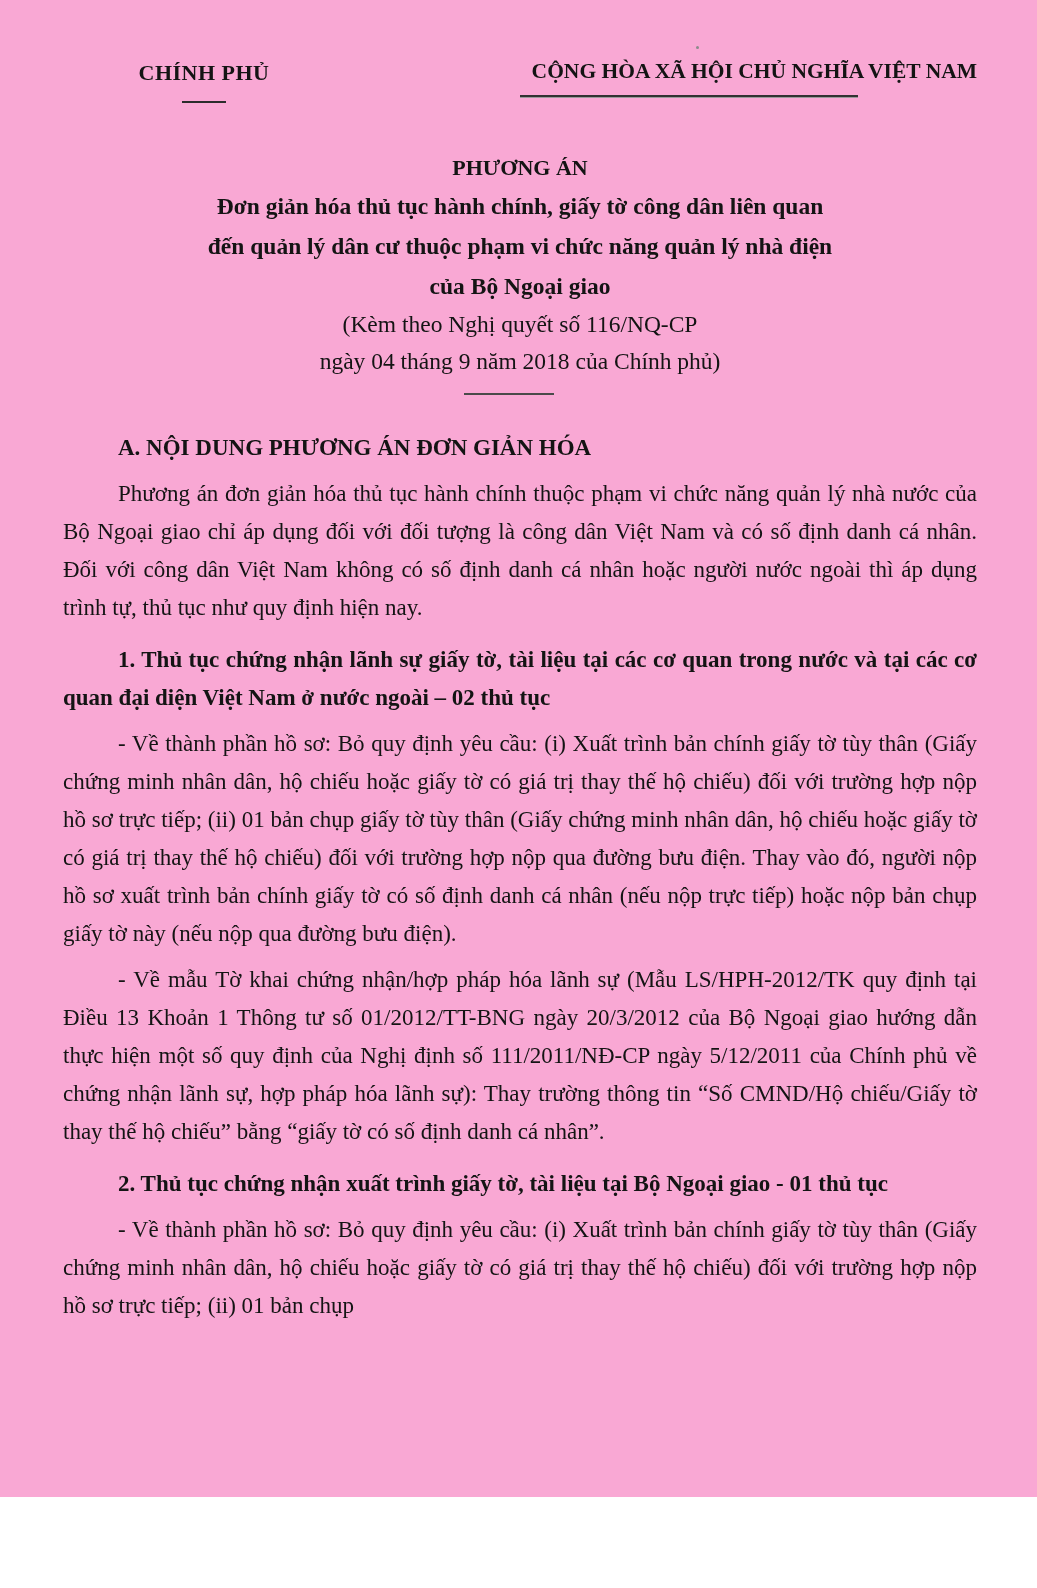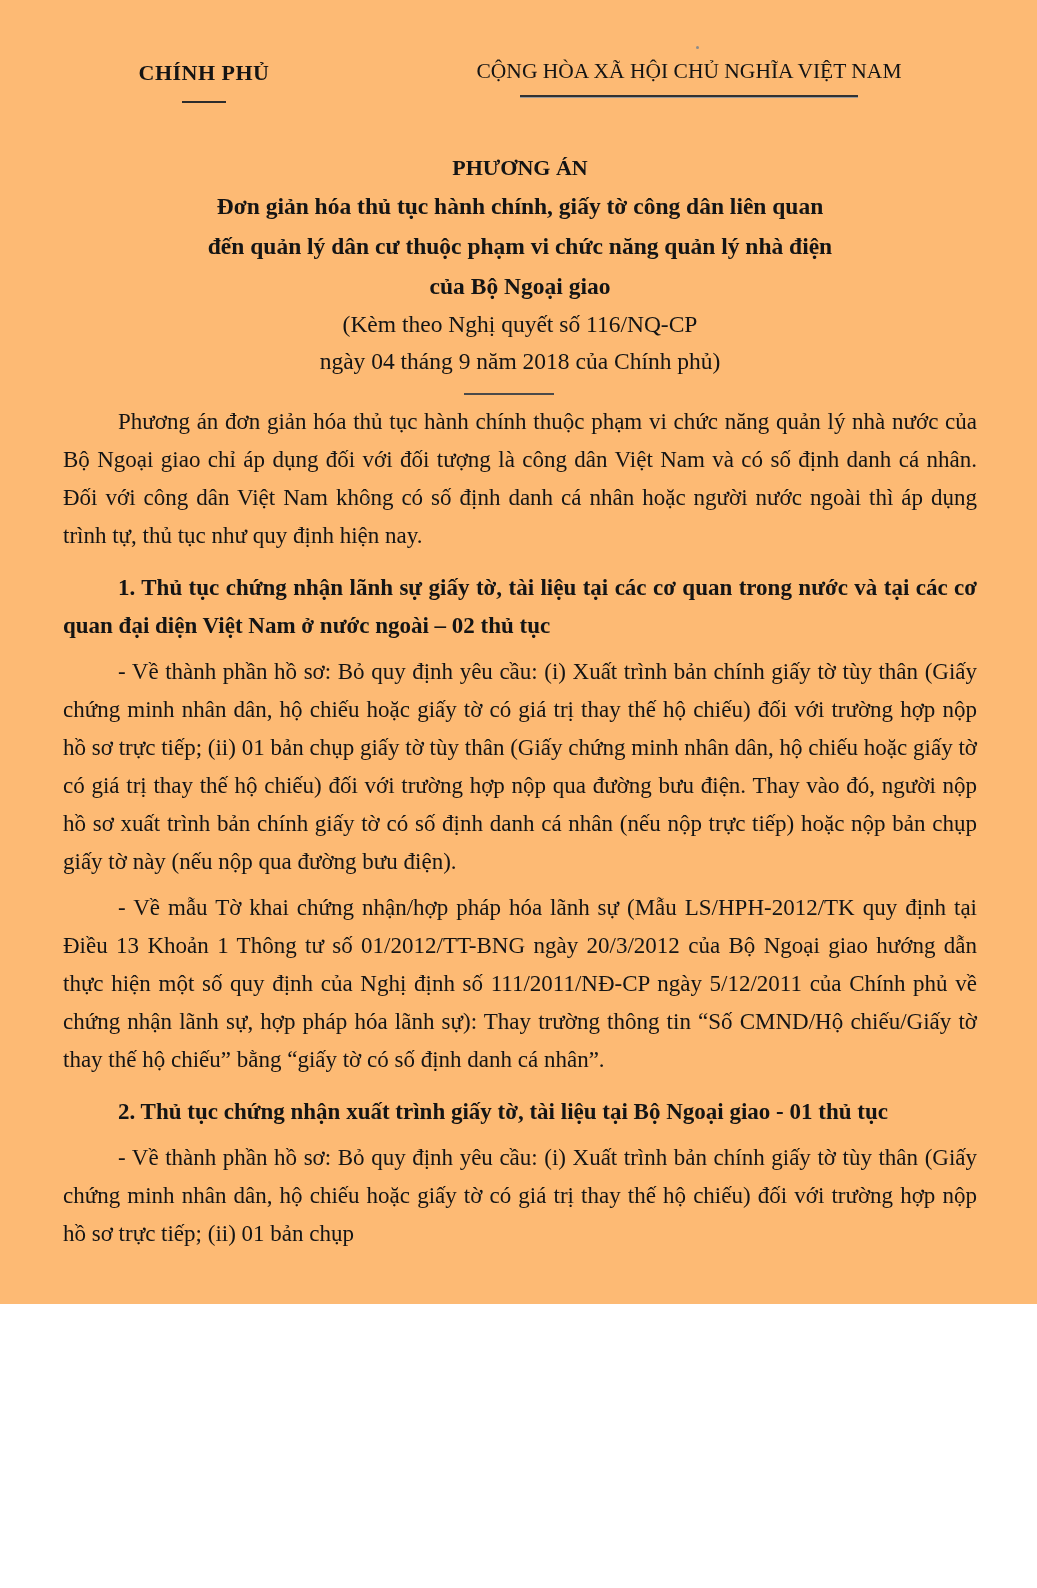--- a/index.html
+++ b/index.html
@@ -3,23 +3,23 @@
 <meta charset="utf-8">
 <style>
   html, body {
     margin: 0;
     padding: 0;
     background: #ffffff;
   }
   .page {
     position: relative;
     width: 1037px;
-    height: 1304px;
+    height: 1497px;
     box-sizing: border-box;
-    background: #fdba74;
+    background: #f9a8d4;
     color: #141414;
     font-family: "Liberation Serif", "DejaVu Serif", serif;
     padding: 57px 60px 0 63px;
     overflow: hidden;
   }
   
   .header {
     display: flex;
     justify-content: space-between;
     align-items: flex-start;
@@ -38,24 +38,25 @@
   .issuer-rule {
     width: 44px;
     border-top: 2px solid #2c2c2c;
     margin: 15px auto 0;
   }
   .header-right {
     width: 576px;
     text-align: center;
   }
   .republic {
-    font-weight: normal;
+    font-weight: bold;
     font-size: 21.5px;
     line-height: 28px;
     white-space: nowrap;
+    text-align: right;
   }
   .motto {
     font-weight: bold;
     font-size: 20.5px;
     line-height: 27px;
     margin-top: 8px;
     white-space: nowrap;
   }
   .motto-rule {
     width: 338px;
@@ -148,20 +149,21 @@
     <div>của Bộ Ngoại giao</div>
   </div>
 
   <div class="doc-attachment">
     <div>(Kèm theo Nghị quyết số 116/NQ-CP</div>
     <div>ngày 04 tháng 9 năm 2018 của Chính phủ)</div>
   </div>
 
   <div class="title-rule"></div>
 
+  <div class="heading">A. NỘI DUNG PHƯƠNG ÁN ĐƠN GIẢN HÓA</div>
 
   <p class="para">Phương án đơn giản hóa thủ tục hành chính thuộc phạm vi chức năng quản lý nhà nước của Bộ Ngoại giao chỉ áp dụng đối với đối tượng là công dân Việt Nam và có số định danh cá nhân. Đối với công dân Việt Nam không có số định danh cá nhân hoặc người nước ngoài thì áp dụng trình tự, thủ tục như quy định hiện nay.</p>
 
 
   <p class="para bold">1. Thủ tục chứng nhận lãnh sự giấy tờ, tài liệu tại các cơ quan trong nước và tại các cơ quan đại diện Việt Nam ở nước ngoài – 02 thủ tục</p>
 
   <p class="para">- Về thành phần hồ sơ: Bỏ quy định yêu cầu: (i) Xuất trình bản chính giấy tờ tùy thân (Giấy chứng minh nhân dân, hộ chiếu hoặc giấy tờ có giá trị thay thế hộ chiếu) đối với trường hợp nộp hồ sơ trực tiếp; (ii) 01 bản chụp giấy tờ tùy thân (Giấy chứng minh nhân dân, hộ chiếu hoặc giấy tờ có giá trị thay thế hộ chiếu) đối với trường hợp nộp qua đường bưu điện. Thay vào đó, người nộp hồ sơ xuất trình bản chính giấy tờ có số định danh cá nhân (nếu nộp trực tiếp) hoặc nộp bản chụp giấy tờ này (nếu nộp qua đường bưu điện).</p>
 
   <p class="para">- Về mẫu Tờ khai chứng nhận/hợp pháp hóa lãnh sự (Mẫu LS/HPH-2012/TK quy định tại Điều 13 Khoản 1 Thông tư số 01/2012/TT-BNG ngày 20/3/2012 của Bộ Ngoại giao hướng dẫn thực hiện một số quy định của Nghị định số 111/2011/NĐ-CP ngày 5/12/2011 của Chính phủ về chứng nhận lãnh sự, hợp pháp hóa lãnh sự): Thay trường thông tin “Số CMND/Hộ chiếu/Giấy tờ thay thế hộ chiếu” bằng “giấy tờ có số định danh cá nhân”.</p>
 

